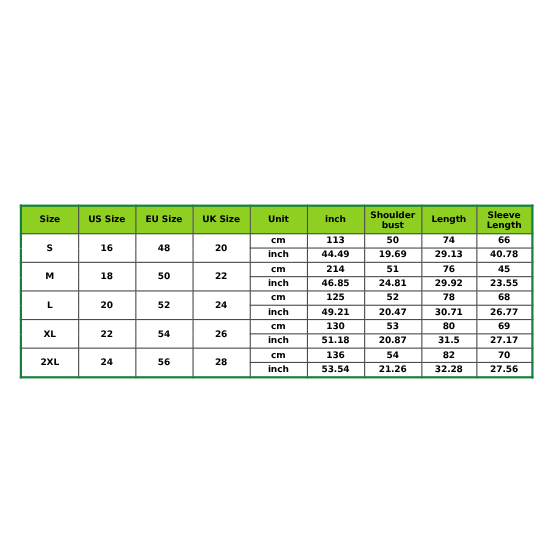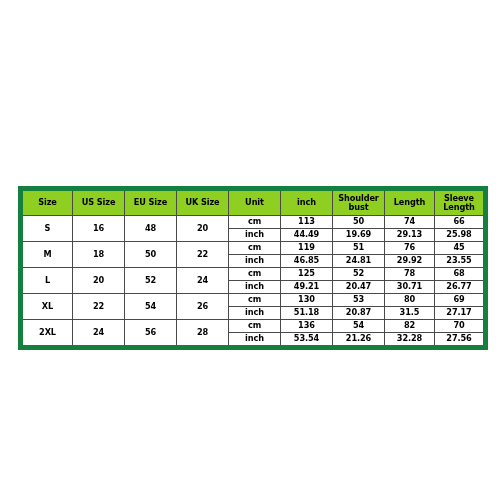--- a/index.html
+++ b/index.html
@@ -19,21 +19,21 @@
     left: 18px;
     top: 186px;
     width: 465px;
     height: 150px;
   }
   table.size-chart {
     border-collapse: collapse;
     table-layout: fixed;
     width: 465px;
     height: 150px;
-    border: 5px solid #15803d;
+    border: 2px solid #15803d;
   }
   table.size-chart td,
   table.size-chart th {
     border: 1px solid #4a4a4a;
     text-align: center;
     vertical-align: middle;
     font-size: 8.2px;
     font-weight: bold;
     color: #000000;
     padding: 0;
@@ -103,30 +103,30 @@
         <td>113</td>
         <td>50</td>
         <td>74</td>
         <td>66</td>
       </tr>
       <tr>
         <td>inch</td>
         <td>44.49</td>
         <td>19.69</td>
         <td>29.13</td>
-        <td>25.98</td>
+        <td>40.78</td>
       </tr>
 
       <tr>
         <td class="sizecell" rowspan="2">M</td>
         <td rowspan="2">18</td>
         <td rowspan="2">50</td>
         <td rowspan="2">22</td>
         <td>cm</td>
-        <td>119</td>
+        <td>214</td>
         <td>51</td>
         <td>76</td>
         <td>45</td>
       </tr>
       <tr>
         <td>inch</td>
         <td>46.85</td>
         <td>24.81</td>
         <td>29.92</td>
         <td>23.55</td>

